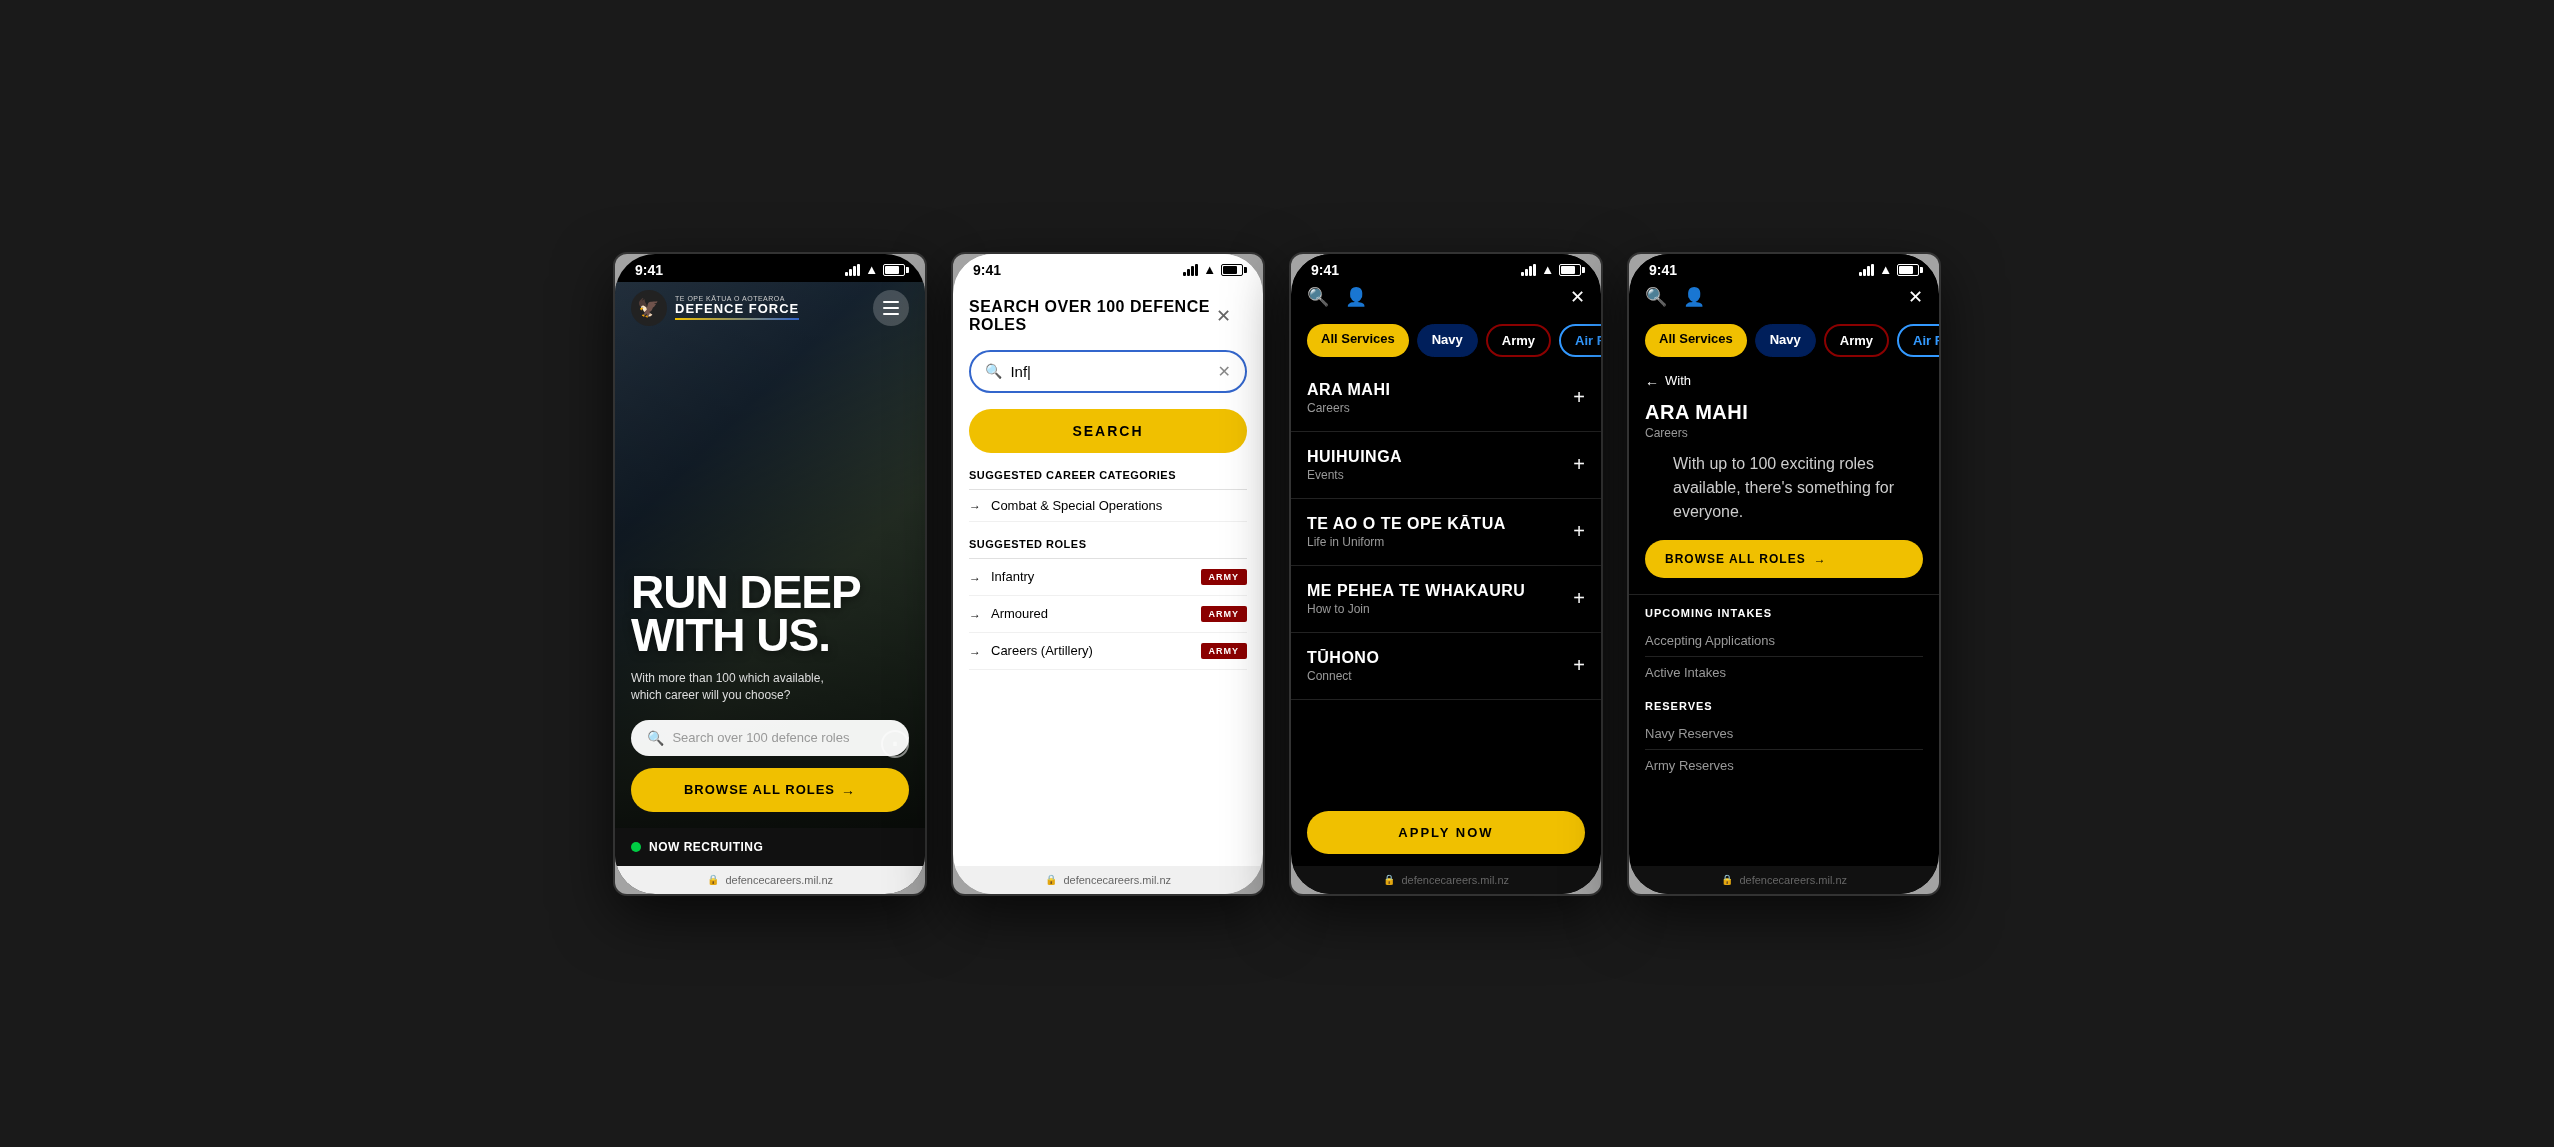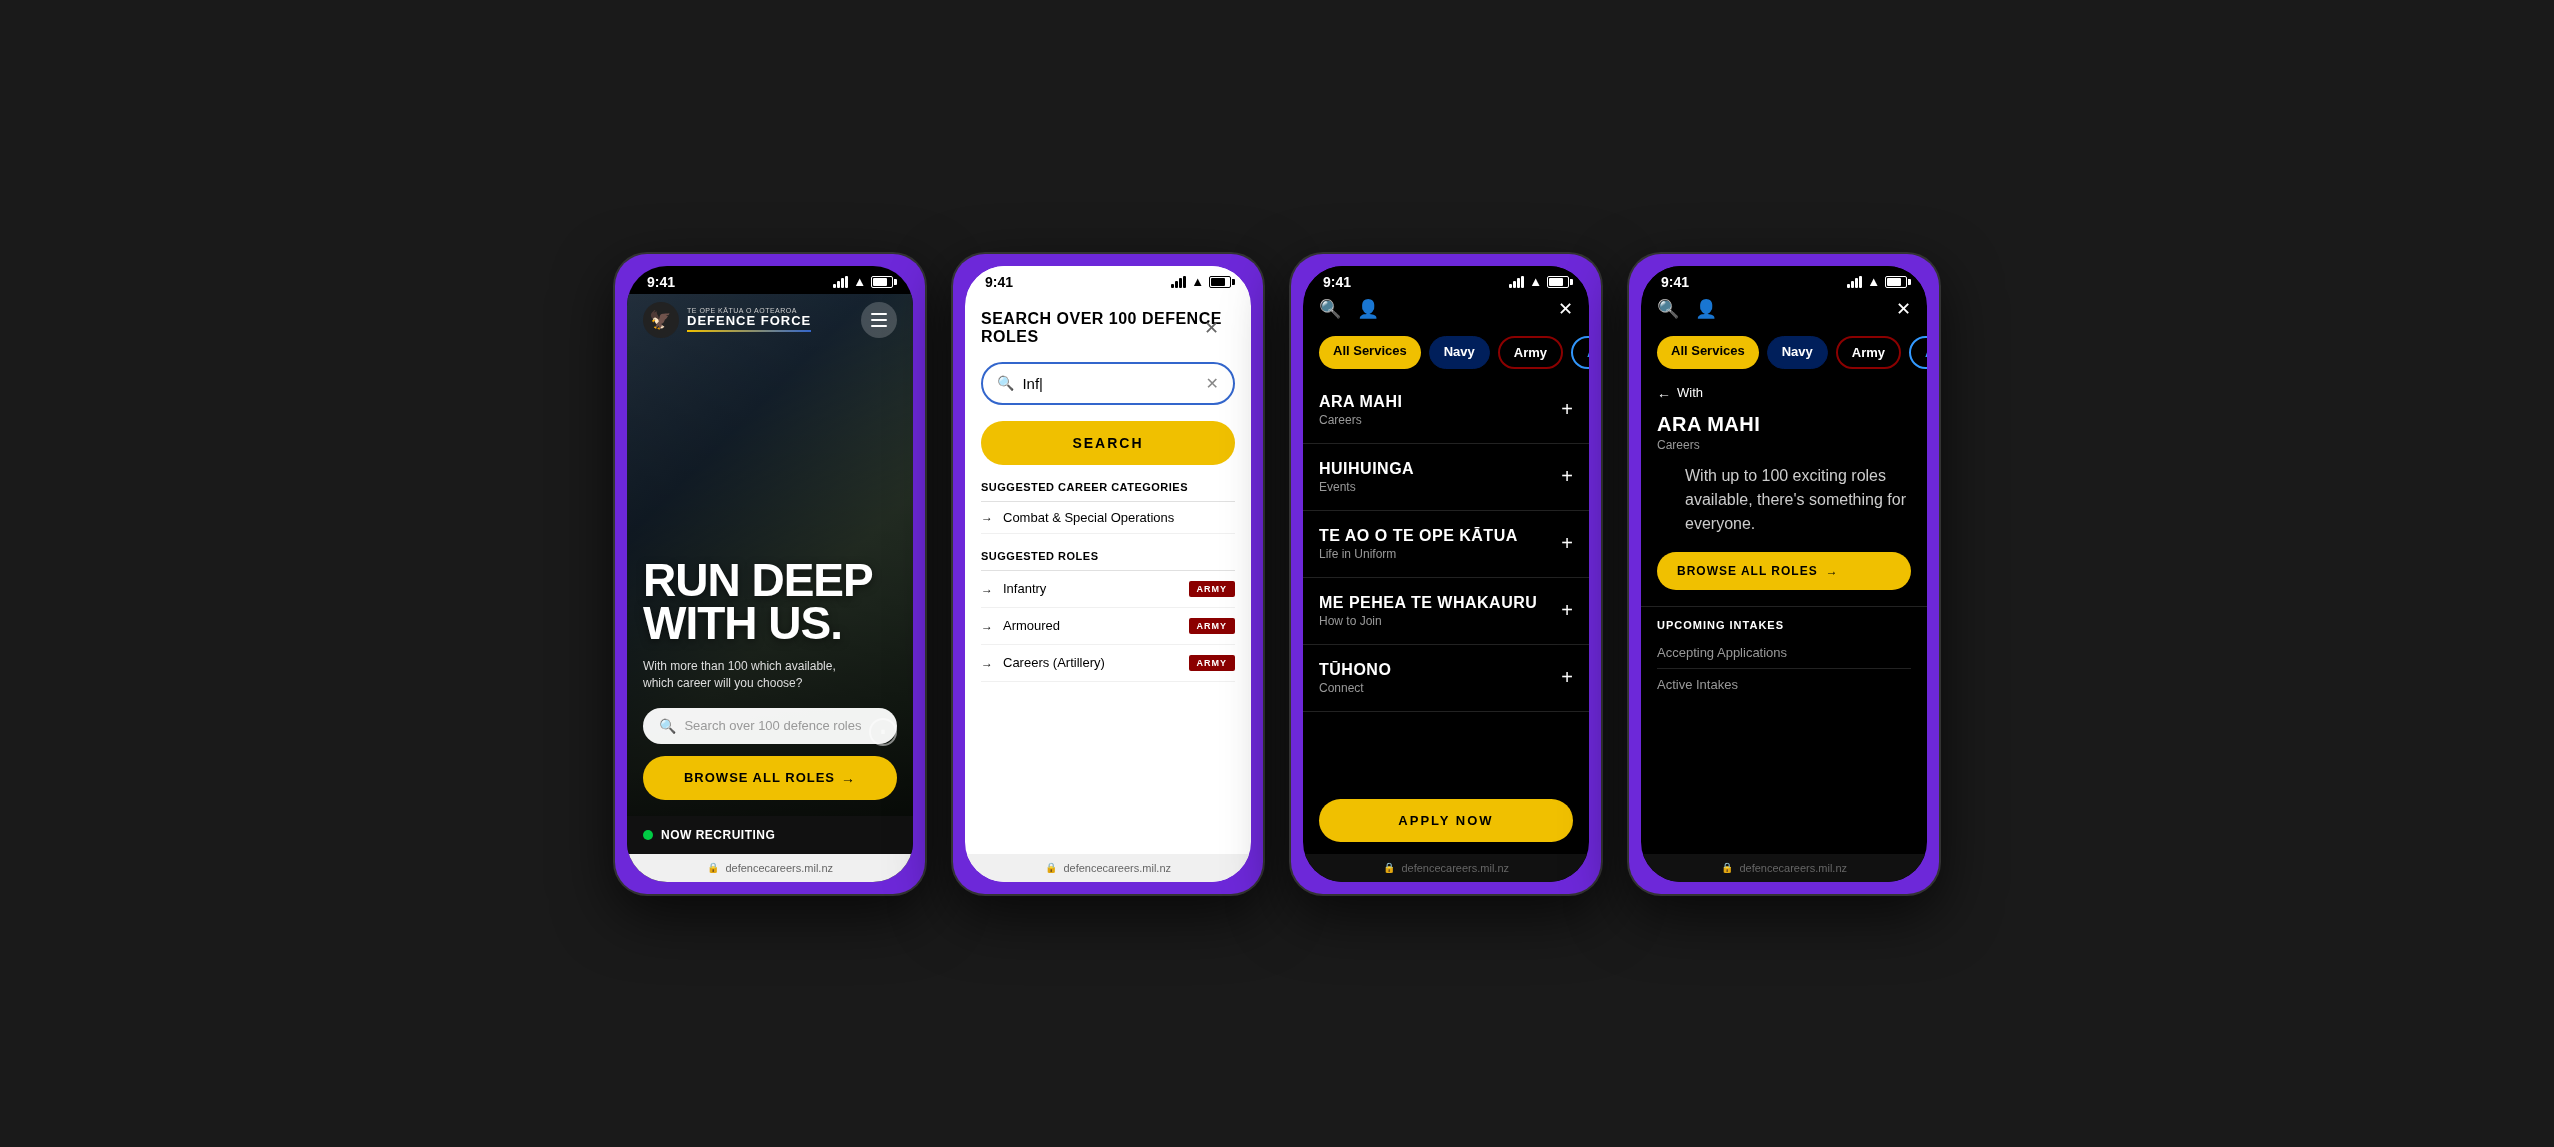--- a/index.html
+++ b/index.html
@@ -17,23 +17,22 @@
       display: flex;
       gap: 28px;
       align-items: center;
       justify-content: center;
     }
 
     
     .phone {
       width: 310px;
       height: 640px;
-      background: #6d28d9;
-      border-radius: 32px;
-      padding: 12px;
+      background: #a3a3a3;
+      border-radius: 12px;
       box-shadow: 0 0 0 2px #333, 0 20px 60px rgba(0,0,0,0.7);
       position: relative;
       flex-shrink: 0;
     }
 
     .phone-inner {
       width: 100%;
       height: 100%;
       border-radius: 40px;
       overflow: hidden;
@@ -645,20 +644,25 @@
       </div>
 
       <div class="divider"></div>
 
       <div class="sub-section">
         <div class="sub-section-title">UPCOMING INTAKES</div>
         <div class="sub-item">Accepting Applications</div>
         <div class="sub-item">Active Intakes</div>
       </div>
 
+      <div class="sub-section" style="margin-top:4px;">
+        <div class="sub-section-title">RESERVES</div>
+        <div class="sub-item">Navy Reserves</div>
+        <div class="sub-item">Army Reserves</div>
+      </div>
 
       <div class="url-bar" style="background:#111; margin-top: auto;">
         <span class="lock-icon">🔒</span>
         <span>defencecareers.mil.nz</span>
       </div>
     </div>
   </div>
 
 </div>
 

